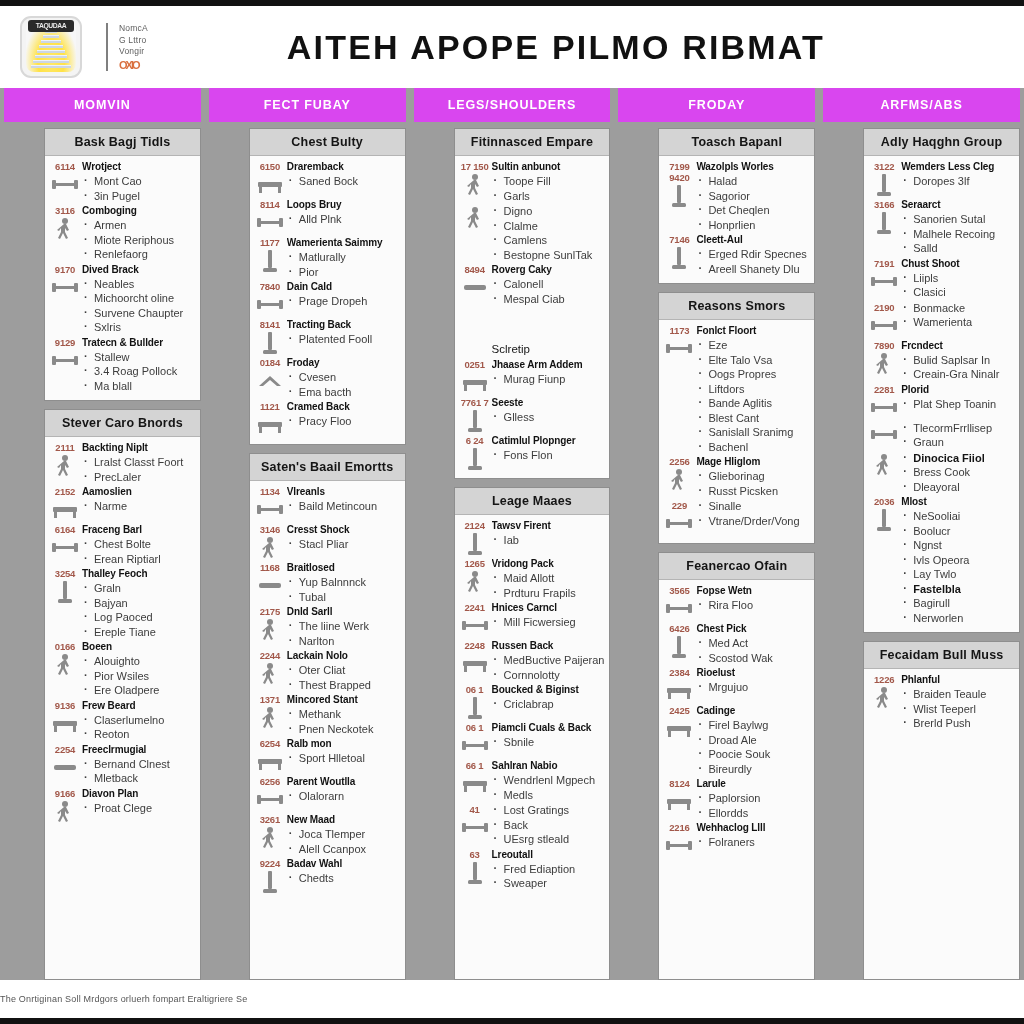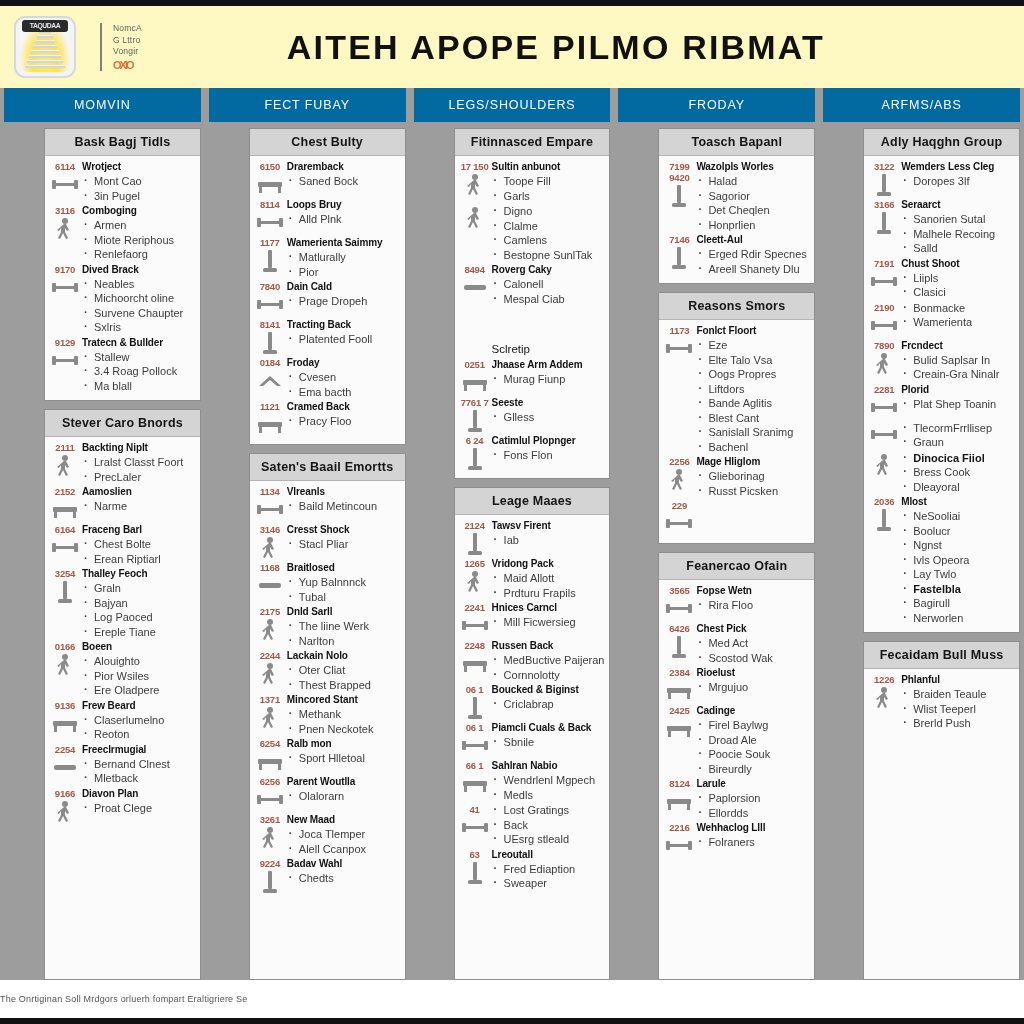--- a/index.html
+++ b/index.html
@@ -19,22 +19,22 @@
     display: flex;
     flex-direction: column;
   }
 
   
   .masthead {
     height: 82px;
     flex: 0 0 82px;
     display: flex;
     align-items: center;
-    background: #fef9c3;
-    padding: 0 14px;
+    background: #ffffff;
+    padding: 0 20px;
     position: relative;
   }
   .logo-box {
     width: 62px; height: 62px;
     background: #f4f4f4;
     border: 2px solid #d8d8d8;
     border-radius: 11px;
     position: relative;
     overflow: hidden;
     flex: 0 0 62px;
@@ -109,27 +109,27 @@
   
   .daystrip {
     flex: 0 0 34px;
     display: flex;
     gap: 8px;
     padding: 0 4px;
     align-items: stretch;
   }
   .day-tab {
     flex: 1 1 0;
-    background: #0369a1;
+    background: #d946ef;
     color: #fff;
     display: flex;
     align-items: center;
     justify-content: center;
     font-size: 12.5px;
-    font-weight: normal;
+    font-weight: bold;
     letter-spacing: 0.9px;
     white-space: nowrap;
   }
 
   
   .columns {
     flex: 1 1 auto;
     display: flex;
     gap: 8px;
     padding: 6px 4px 0;
@@ -1132,20 +1132,24 @@
               <div class="gutter">
                 <div class="gcode">229</div>
                 <div class="gicon">
                   <svg viewBox="0 0 28 24" preserveAspectRatio="xMidYMid meet">
                     <rect x="2" y="10" width="24" height="3" rx="1.5"></rect>
                     <rect x="1" y="7" width="4" height="9" rx="1"></rect>
                     <rect x="23" y="7" width="4" height="9" rx="1"></rect>
                   </svg>
                 </div>
               </div>
+              <div class="glines">
+                <div class="gitem">Sinalle</div>
+                <div class="gitem">Vtrane/Drder/Vong</div>
+              </div>
             </div>
           </div>
         </div>
         <div class="card grow">
           <div class="card-head">Feanercao Ofain</div>
           <div class="card-body">
             <div class="group">
               <div class="gutter">
                 <div class="gcode">3565</div>
                 <div class="gicon">

